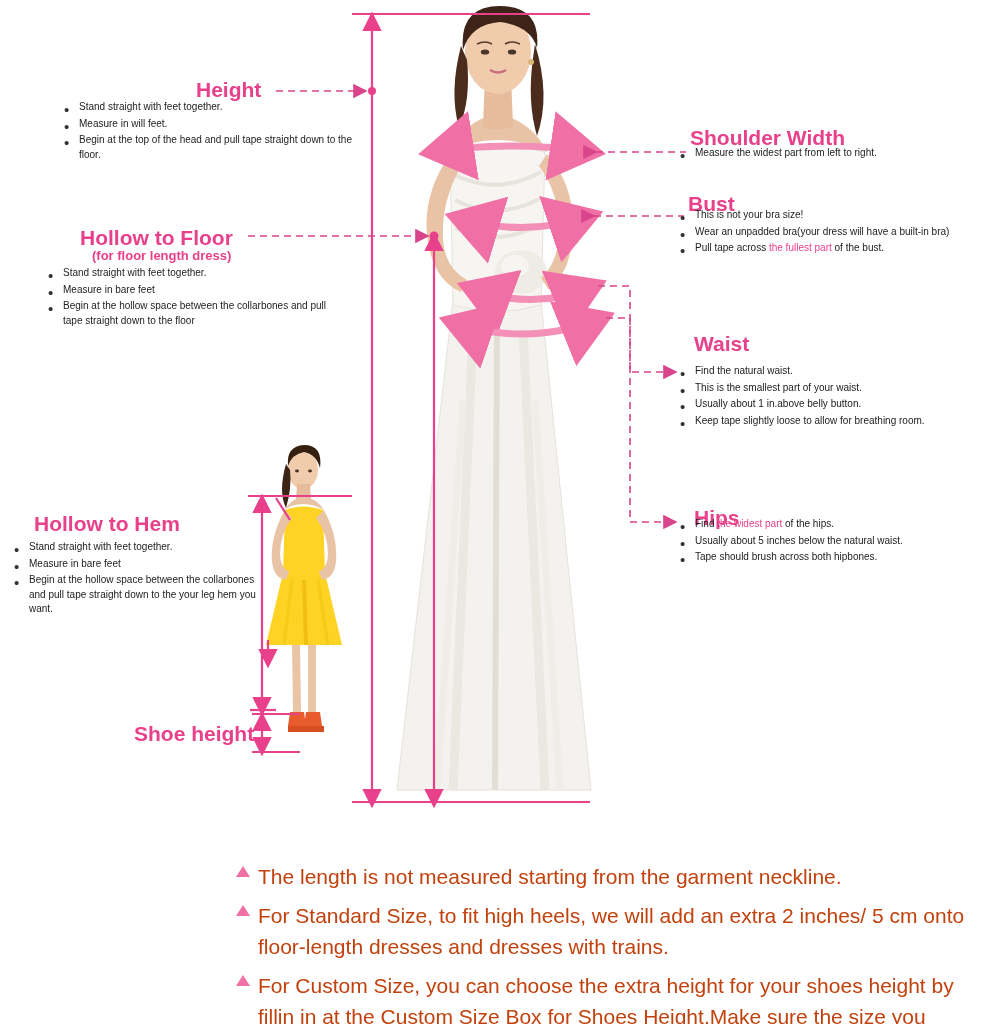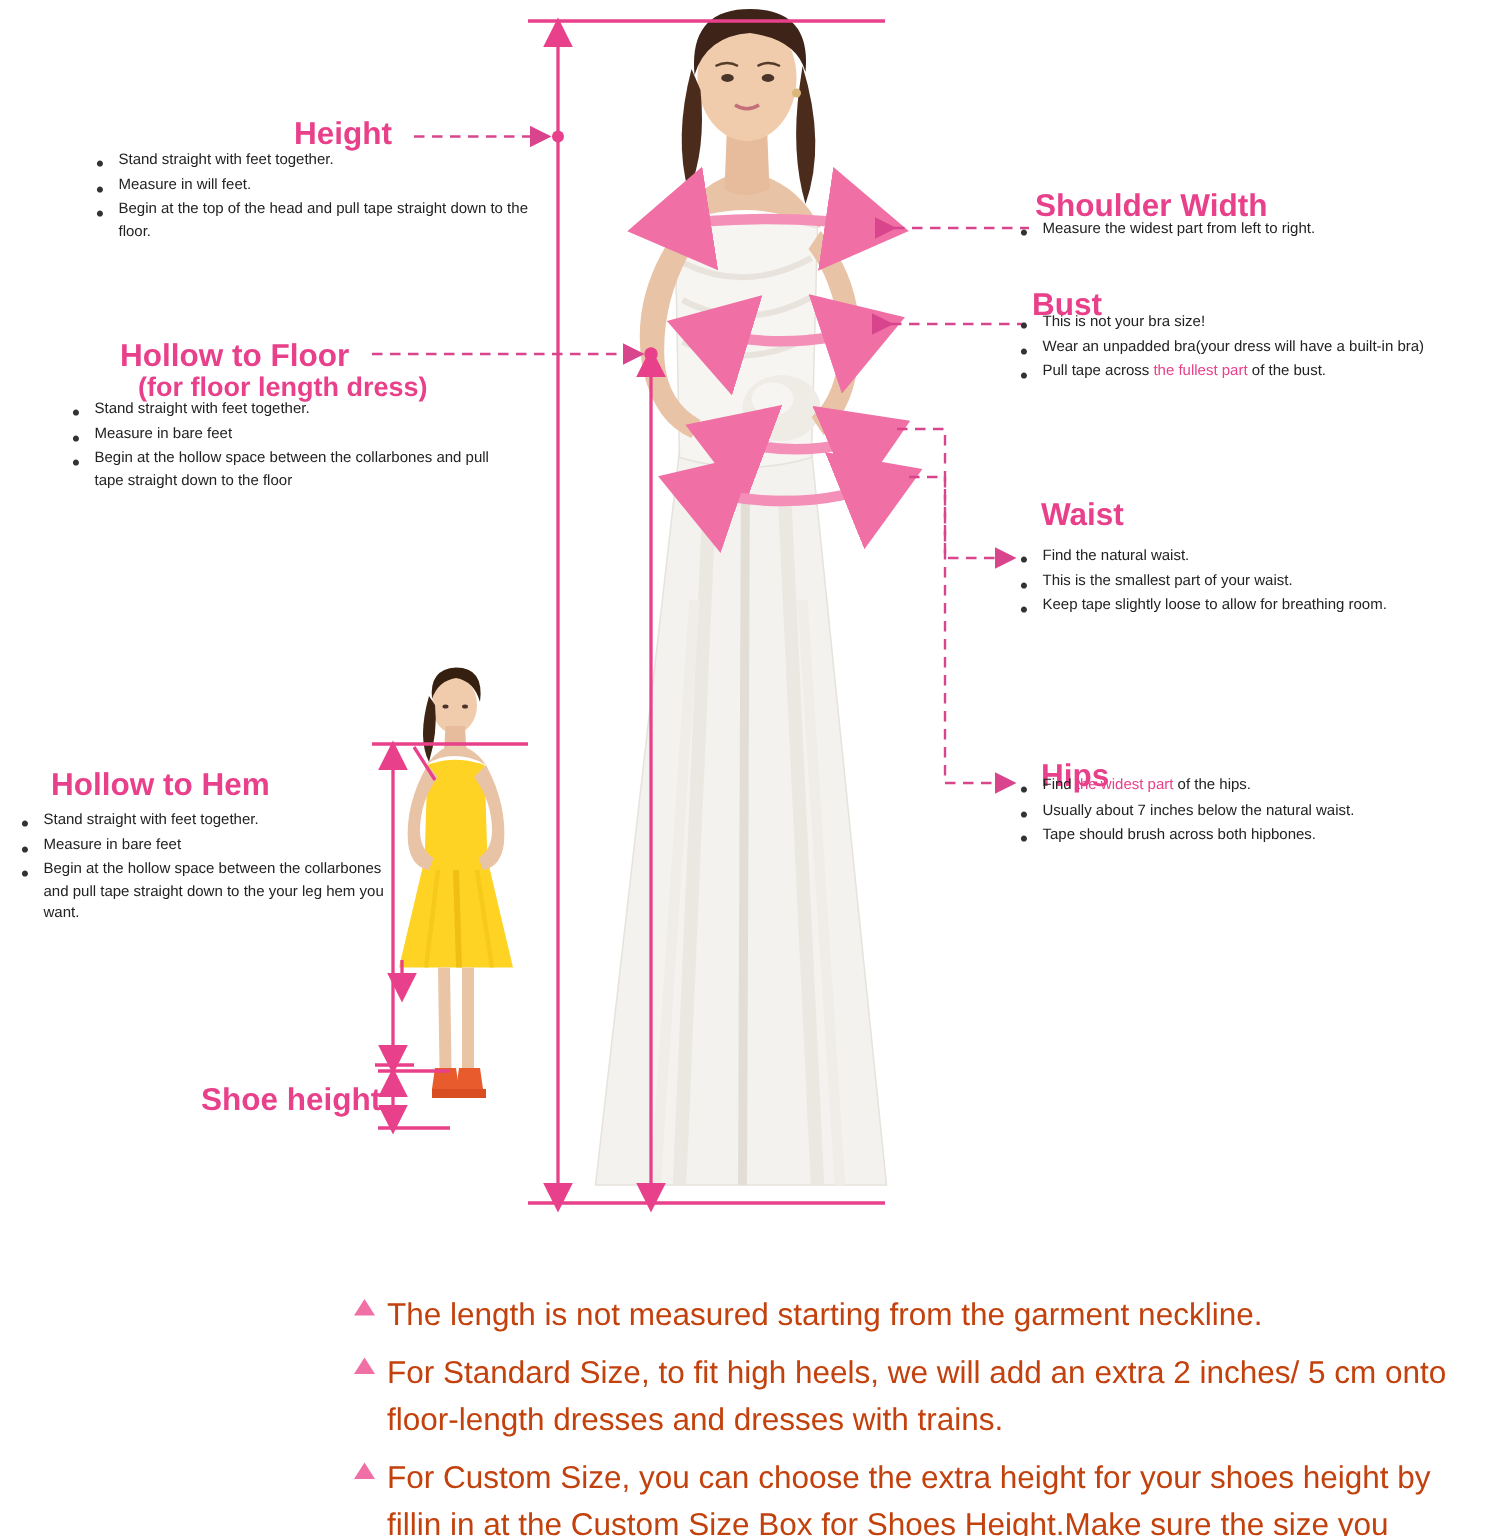--- a/index.html
+++ b/index.html
@@ -25,21 +25,21 @@
 
   
   .head {
     color: #e8408a;
     font-size: 21px;
     font-weight: bold;
     white-space: nowrap;
   }
   .subhead {
     color: #e8408a;
-    font-size: 18px;
+    font-size: 13px;
     font-weight: bold;
     white-space: nowrap;
   }
   .bullets {
     color: #222;
     font-size: 10px;
     line-height: 1.45;
   }
   .bullets ul {
     margin: 0;
@@ -293,29 +293,30 @@
       <li>Wear an unpadded bra(your dress will have a built-in bra)</li>
       <li><span>Pull tape across </span><span class="pinkword">the fullest part</span><span> of the bust.</span></li>
     </ul>
   </div>
 
   <div class="abs head" style="left:694px; top:332px;">Waist</div>
   <div class="abs bullets" style="left:680px; top:364px; width:310px;">
     <ul>
       <li>Find the natural waist.</li>
       <li>This is the smallest part of your waist.</li>
+      <li>Usually about 1 in.above belly button.</li>
       <li>Keep tape slightly loose to allow for breathing room.</li>
     </ul>
   </div>
 
   <div class="abs head" style="left:694px; top:506px;">Hips</div>
   <div class="abs bullets" style="left:680px; top:502px; width:315px;margin-top:15px;">
     <ul>
       <li><span>Find </span><span class="pinkword">the widest part</span><span> of the hips.</span></li>
-      <li>Usually about 7 inches below the natural waist.</li>
+      <li>Usually about 5 inches below the natural waist.</li>
       <li>Tape should brush across both hipbones.</li>
     </ul>
   </div>
 
   <div class="notes">
     <div class="note">
       <span class="tri"></span>
       <span>The length is not measured starting from the garment neckline.</span>
     </div>
     <div class="note">

